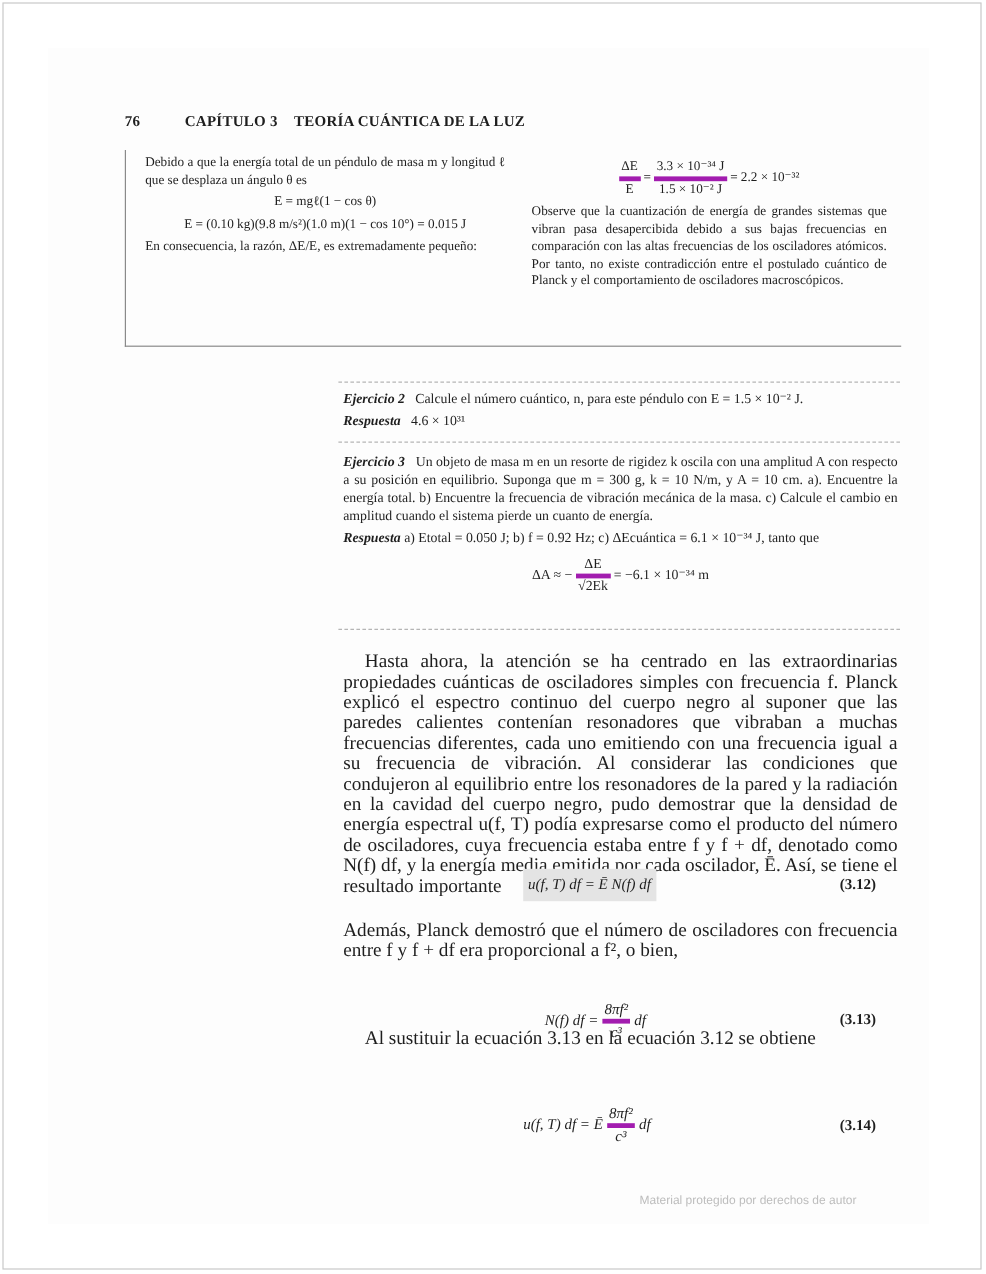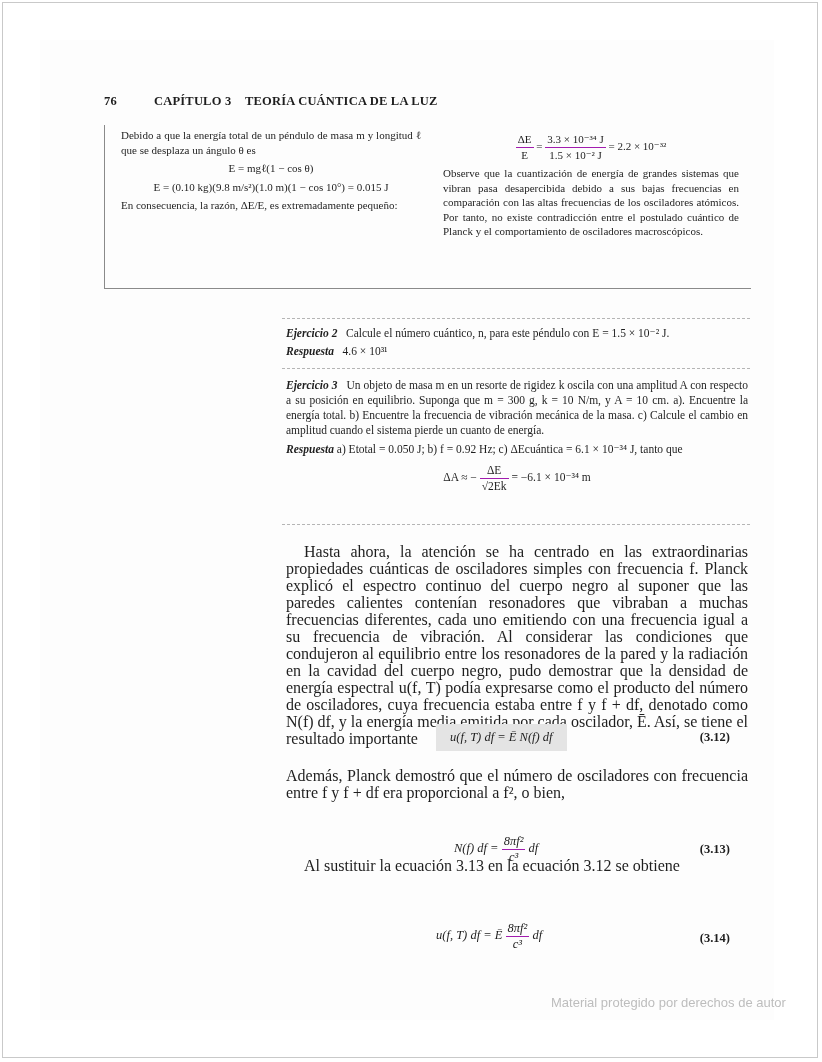--- a/index.html
+++ b/index.html
@@ -22,41 +22,41 @@
     .boxed {
       position: absolute; left: 104px; top: 125px; width: 646px; height: 163px;
       border-left: 1px solid #8a8a8a; border-bottom: 1px solid #8a8a8a;
     }
     .col { position: absolute; font-size: 11px; line-height: 14.5px; }
     .col.left { left: 16px; top: 3px; width: 300px; text-align: justify; }
     .col.right { left: 338px; top: 3px; width: 296px; text-align: justify; }
     .col p { margin: 0; }
     .eq { text-align: center; font-size: 11px; margin: 4px 0; }
     .frac { display: inline-flex; flex-direction: column; vertical-align: middle; text-align: center; }
-    .frac .num { border-bottom: 1px solid #a21caf; padding: 0 2px; }
+    .frac .num { border-bottom: 4px solid #a21caf; padding: 0 2px; }
     .frac .den { padding: 0 2px; }
 
     .sep { position: absolute; left: 282px; width: 468px; border-top: 1px dashed #b5b5b5; }
 
     .block { position: absolute; left: 286px; width: 462px; font-size: 11.5px; line-height: 15px; text-align: justify; }
     .block p { margin: 0; }
     .lbl { font-weight: bold; font-style: italic; }
 
     .body { position: absolute; left: 286px; width: 462px; font-size: 16px; line-height: 17px; text-align: justify; }
     .body p { margin: 0; }
     .indent { text-indent: 18px; }
 
     .equation-row { position: absolute; left: 286px; width: 462px; height: 30px; }
     .equation-row .expr { position: absolute; font-style: italic; font-size: 12.5px; }
     .equation-row .num-label { position: absolute; right: 18px; font-weight: bold; font-size: 12.5px; }
-    .highlight { background: #e4e4e4; padding: 6px 14px; }
+    .highlight { background: #e4e4e4; padding: 6px 4px; }
 
     .watermark {
-      position: absolute; left: 551px; top: 995px; font-family: "Liberation Sans", sans-serif;
-      font-size: 13px; color: #bdbdbd;
+      position: absolute; left: 533px; top: 995px; font-family: "Liberation Sans", sans-serif;
+      font-size: 10px; color: #bdbdbd;
     }
   </style>
 </head>
 <body>
 
 <div class="frame"></div>
 <div class="scan"></div>
 
 <div class="header">
   <span class="pg">76</span>

